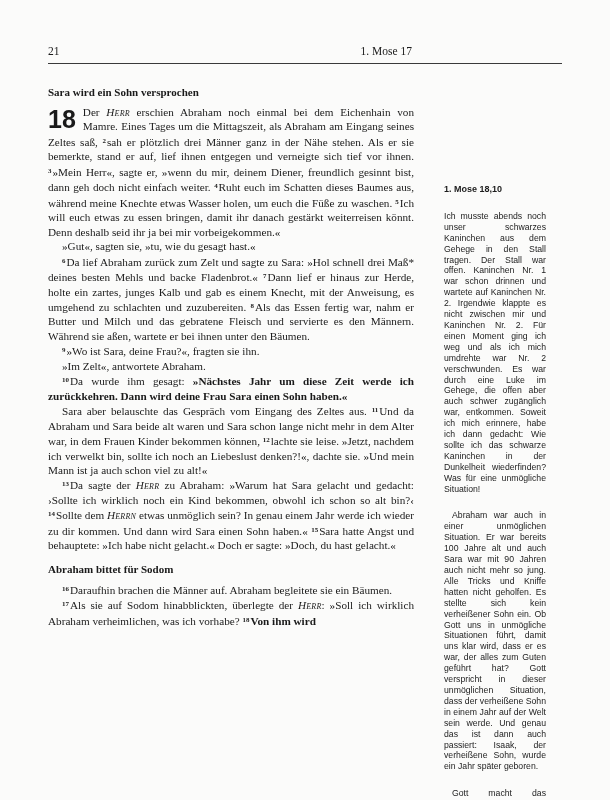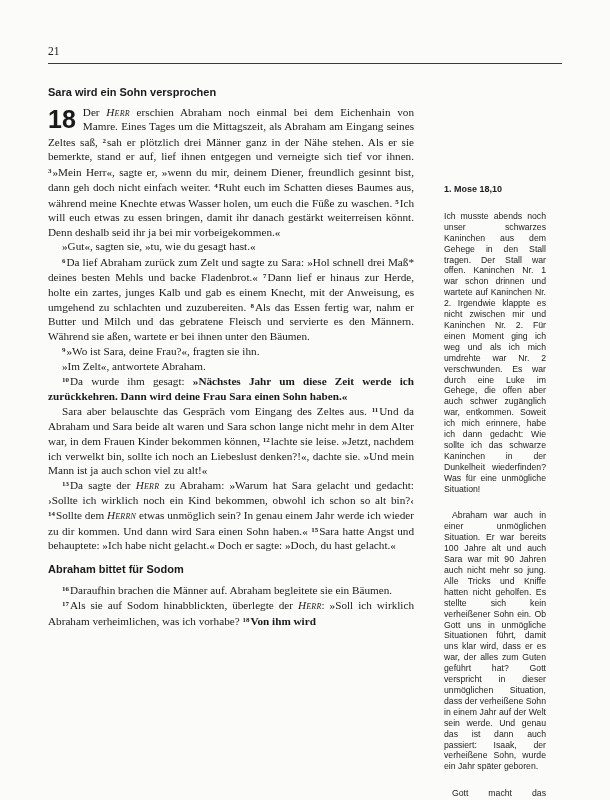--- a/index.html
+++ b/index.html
@@ -27,21 +27,21 @@
 
   .main-col {
     flex: 0 0 366px; width: 366px;
     font-size: 11.2px; line-height: 14.4px;
     text-align: justify;
     -webkit-hyphens: auto; hyphens: auto;
   }
   .main-col p { margin: 0; }
   .p-indent { text-indent: 14px; }
   .section-heading {
-    font-family: Liberation Sans, sans-serif;
+    font-family: Liberation Serif, serif;
     font-weight: bold; font-size: 11px; line-height: 13px;
     margin: 10px 0 6px 0; text-align: left;
   }
   .chapter-para { text-indent: 0; }
   .chapter-num {
     float: left;
     font-family: "Liberation Sans", sans-serif;
     font-weight: bold; font-size: 25px; line-height: 26px;
     margin: 1px 7px 0 0;
   }
@@ -70,20 +70,21 @@
   }
   .initials { font-style: italic; }
 </style>
 </head>
 <body>
 
 <div class="page">
 
   <header class="page-header">
     <span>21</span>
+    <span class="running-title">1. Mose 17</span>
   </header>
   <hr class="header-rule">
 
   <div class="content">
 
     <main class="main-col">
 
       <h2 class="section-heading">Sara wird ein Sohn versprochen</h2>
 
       <p class="chapter-para"><span class="chapter-num">18</span><span><span>Der </span><span class="run-sc">Herr</span><span> erschien Abraham noch einmal bei dem Eichenhain von Mamre. Eines Tages um die Mittagszeit, als Abraham am Eingang seines Zeltes saß, </span><span class="run-v">2</span><span>sah er plötzlich drei Männer ganz in der Nähe stehen. Als er sie bemerkte, stand er auf, lief ihnen entgegen und verneigte sich tief vor ihnen. </span><span class="run-v">3</span><span>»Mein Herr«, sagte er, »wenn du mir, deinem Diener, freundlich gesinnt bist, dann geh doch nicht einfach weiter. </span><span class="run-v">4</span><span>Ruht euch im Schatten dieses Baumes aus, während meine Knechte etwas Wasser holen, um euch die Füße zu waschen. </span><span class="run-v">5</span><span>Ich will euch etwas zu essen bringen, damit ihr danach gestärkt weiterreisen könnt. Denn deshalb seid ihr ja bei mir vorbeigekommen.«</span></span></p>

